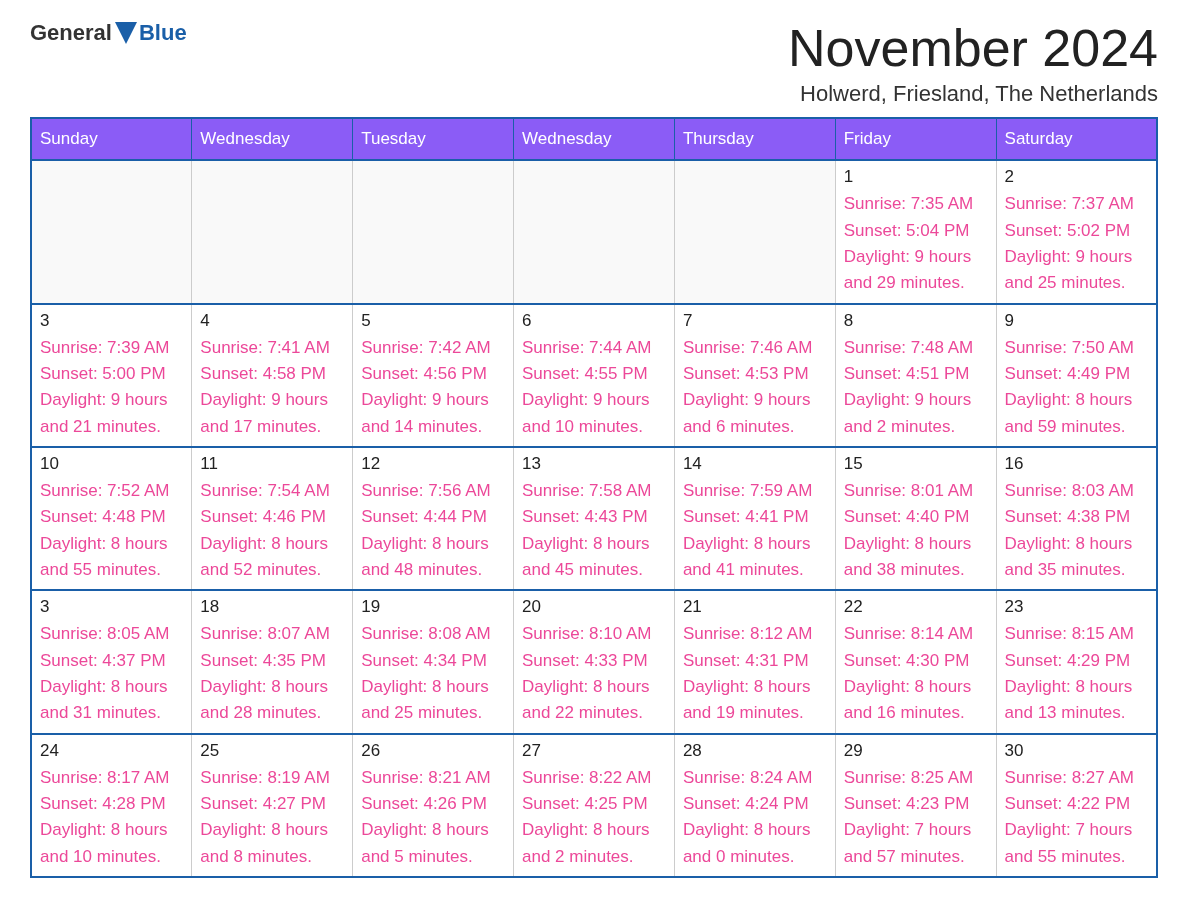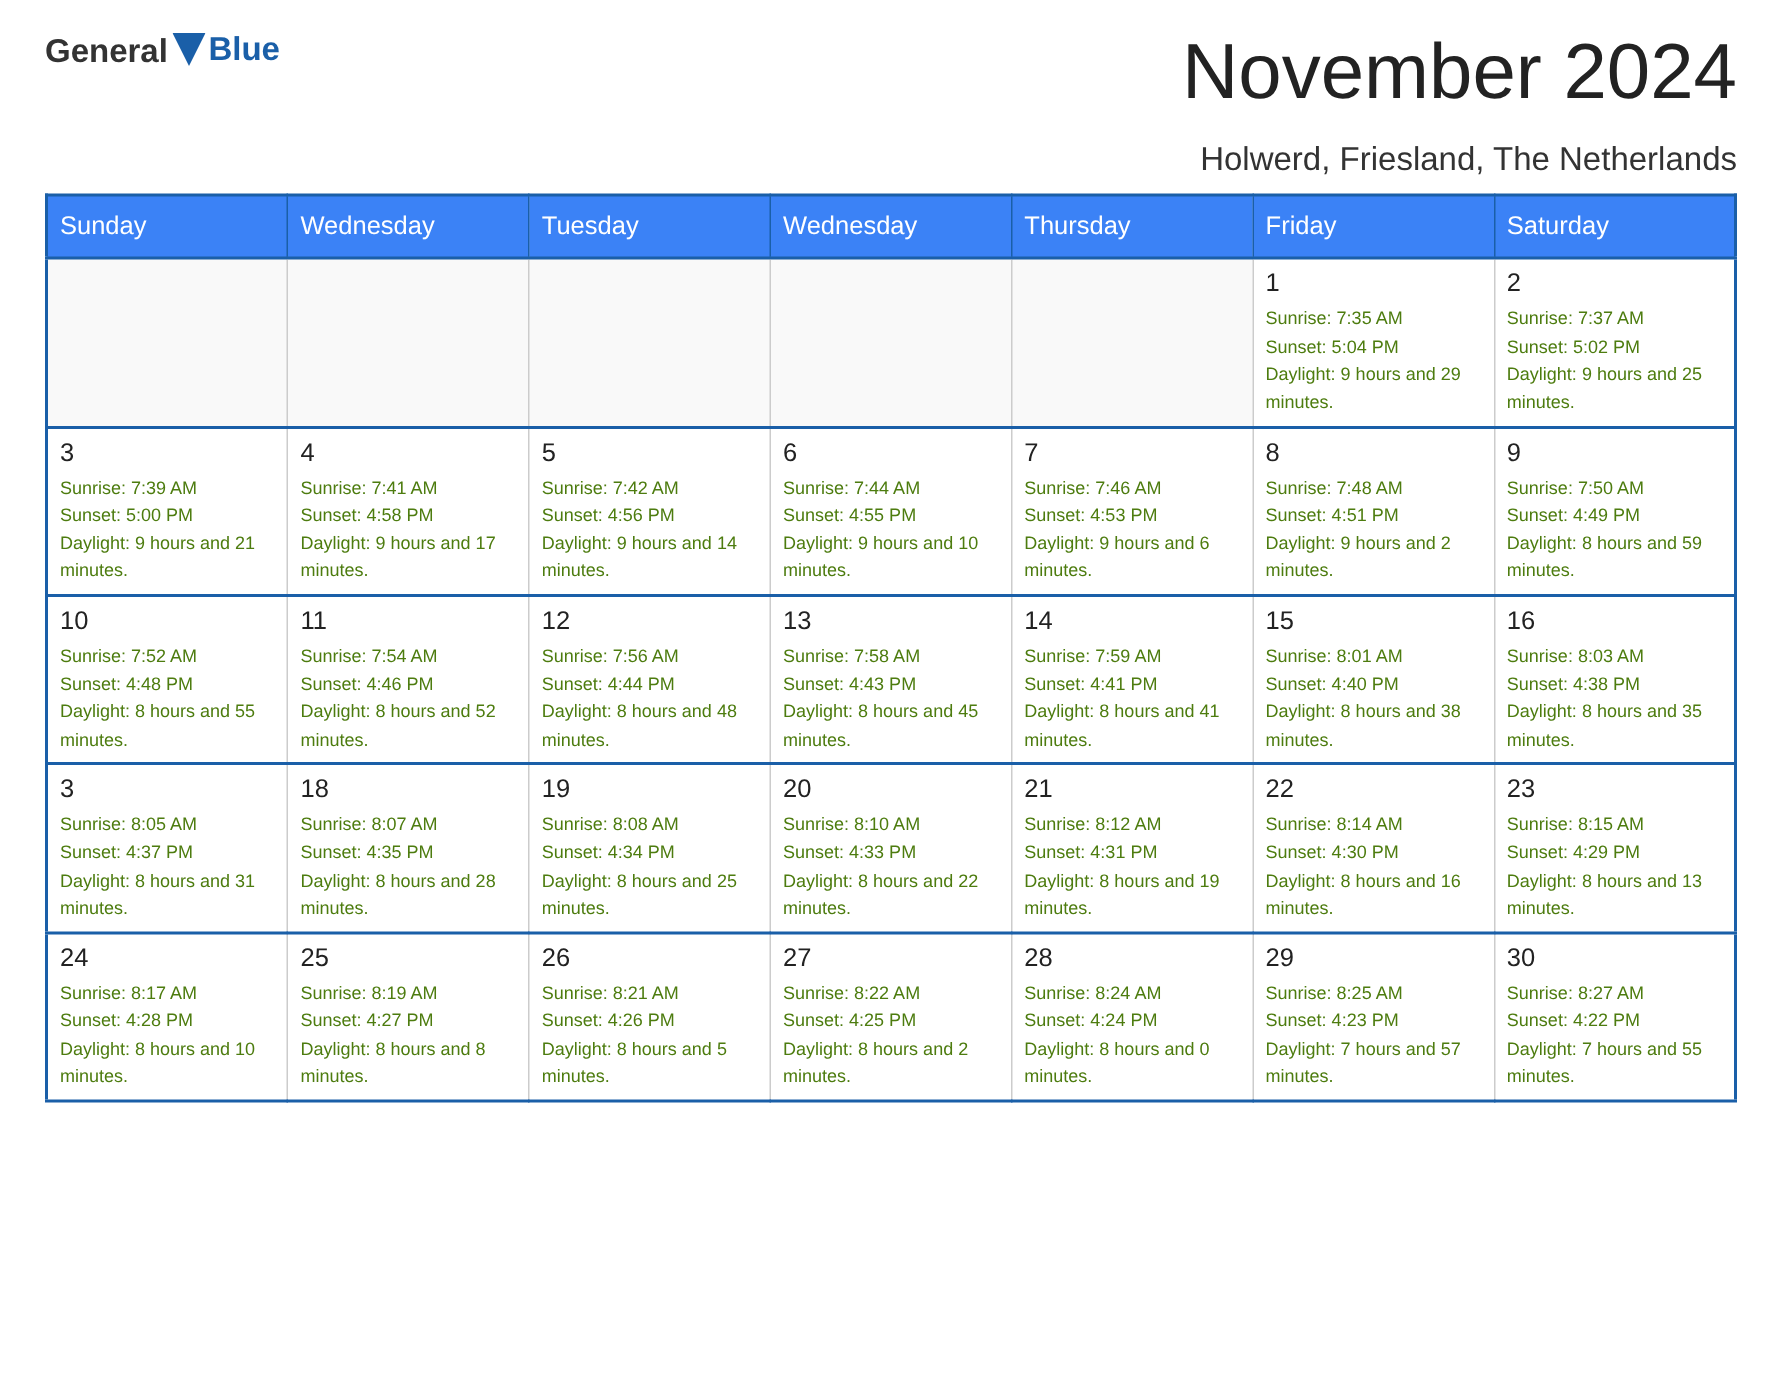--- a/index.html
+++ b/index.html
@@ -46,30 +46,30 @@
     .month-title {
       font-size: 52px;
       font-weight: normal;
       color: #222;
       line-height: 1.1;
       text-align: right;
     }
     .location-subtitle {
       font-size: 22px;
       color: #333;
-      margin-top: 16px;
+      margin-top: 4px;
     }
     .calendar {
       width: 100%;
       border-collapse: collapse;
       border: 2px solid #1a5fa8;
       margin-top: 10px;
     }
     .calendar th {
-      background-color: #3b82f6;
+      background-color: #8b5cf6;
       color: #fff;
       font-size: 17px;
       font-weight: normal;
       padding: 10px 8px;
       text-align: left;
       border: 1px solid #1a5fa8;
     }
     .calendar td {
       vertical-align: top;
       padding: 6px 8px;
@@ -83,22 +83,22 @@
       border-bottom: 2px solid #1a5fa8;
     }
     .day-number {
       font-size: 17px;
       color: #222;
       font-weight: normal;
       display: block;
       margin-bottom: 4px;
     }
     .day-info {
-      font-size: 12px;
-      color: #4d7c0f;
+      font-size: 17px;
+      color: #ec4899;
       line-height: 1.55;
     }
     .empty-cell {
       background: #f9f9f9;
     }
   </style>
 </head>
 <body>
 
 <div class="header">

